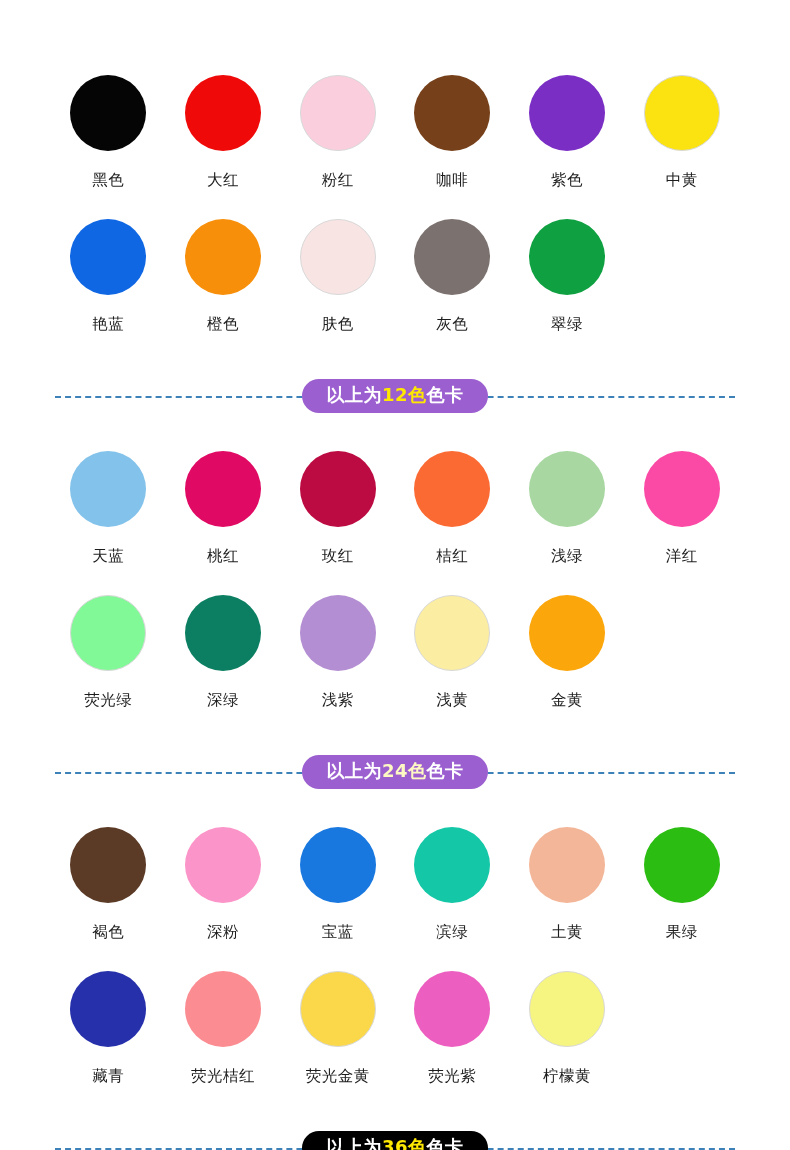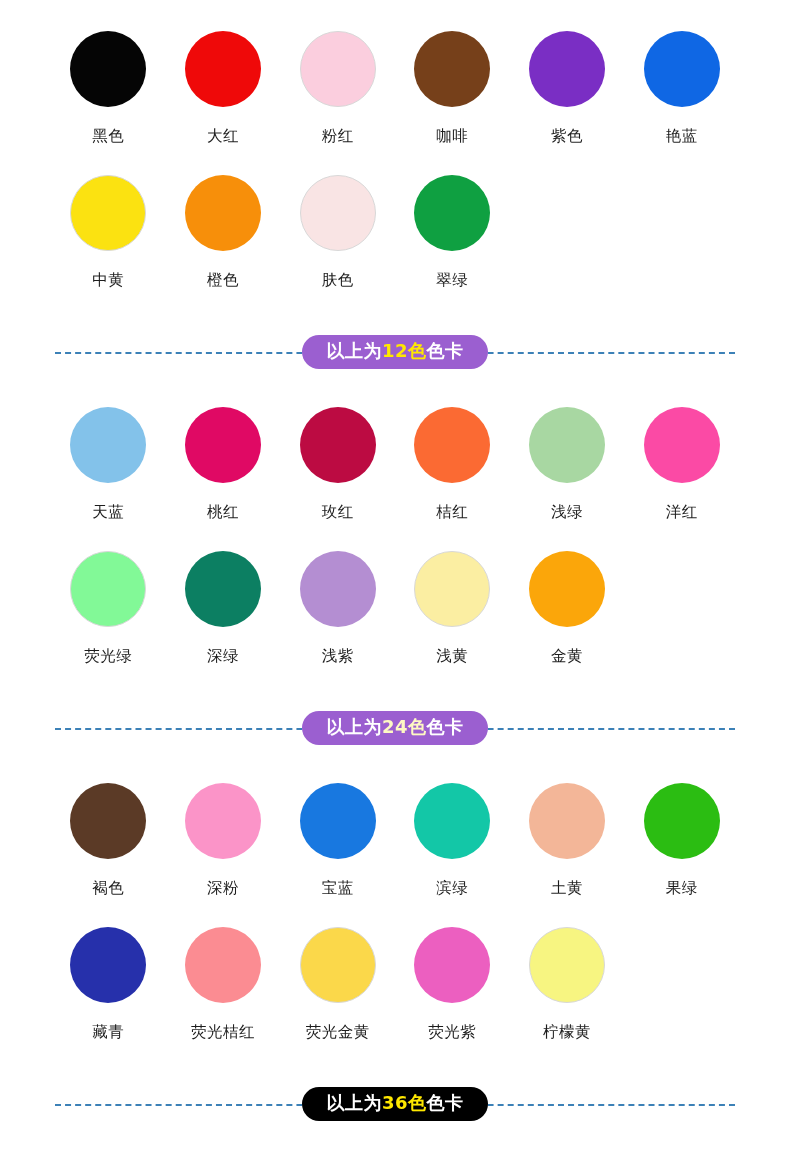--- a/index.html
+++ b/index.html
@@ -59,21 +59,21 @@
     letter-spacing: 0.5px;
     color: #1d1d1d;
     white-space: nowrap;
     font-family: "DejaVu Sans", "Liberation Sans", sans-serif;
   }
 
   
   .section {
     padding-top: 0px;
   }
-  .section.first { padding-top: 25px; }
+  .section.first { padding-top: 25px; margin-top: 44px; }
   .section.rest  { padding-top: 22px; }
 
   
   .divider {
     position: relative;
     height: 46px;
     display: flex;
     align-items: center;
     justify-content: center;
     margin-top: 16px;
@@ -128,34 +128,38 @@
           </div>
           <div class="swatch">
             <div class="dot" style="background: rgb(118, 64, 26);"></div>
             <div class="swatch-label">咖啡</div>
           </div>
           <div class="swatch">
             <div class="dot" style="background: rgb(122, 46, 196);"></div>
             <div class="swatch-label">紫色</div>
           </div>
           <div class="swatch">
+            <div class="dot outlined" style="background: rgb(251, 226, 17); border-color: rgb(216, 216, 216);"></div>
+            <div class="swatch-label">中黄</div>
+          </div>
+          <div class="swatch">
             <div class="dot" style="background: rgb(15, 103, 228);"></div>
             <div class="swatch-label">艳蓝</div>
           </div>
           <div class="swatch">
-            <div class="dot outlined" style="background: rgb(251, 226, 17); border-color: rgb(216, 216, 216);"></div>
-            <div class="swatch-label">中黄</div>
-          </div>
-          <div class="swatch">
             <div class="dot" style="background: rgb(247, 143, 10);"></div>
             <div class="swatch-label">橙色</div>
           </div>
           <div class="swatch">
             <div class="dot outlined" style="background: rgb(249, 228, 228); border-color: rgb(216, 216, 216);"></div>
             <div class="swatch-label">肤色</div>
+          </div>
+          <div class="swatch">
+            <div class="dot" style="background: rgb(123, 113, 110);"></div>
+            <div class="swatch-label">灰色</div>
           </div>
           <div class="swatch">
             <div class="dot" style="background: rgb(15, 160, 65);"></div>
             <div class="swatch-label">翠绿</div>
           </div>
         </div>
         <div class="divider">
           <div class="line" style="border-top-color: rgb(60, 129, 183);"></div>
           <div class="badge" style="background: rgb(155, 95, 208); color: rgb(255, 255, 255);"><span>以上为</span><span class="hl" style="color: rgb(255, 232, 0);">12色</span><span>色卡</span></div>
         </div>

